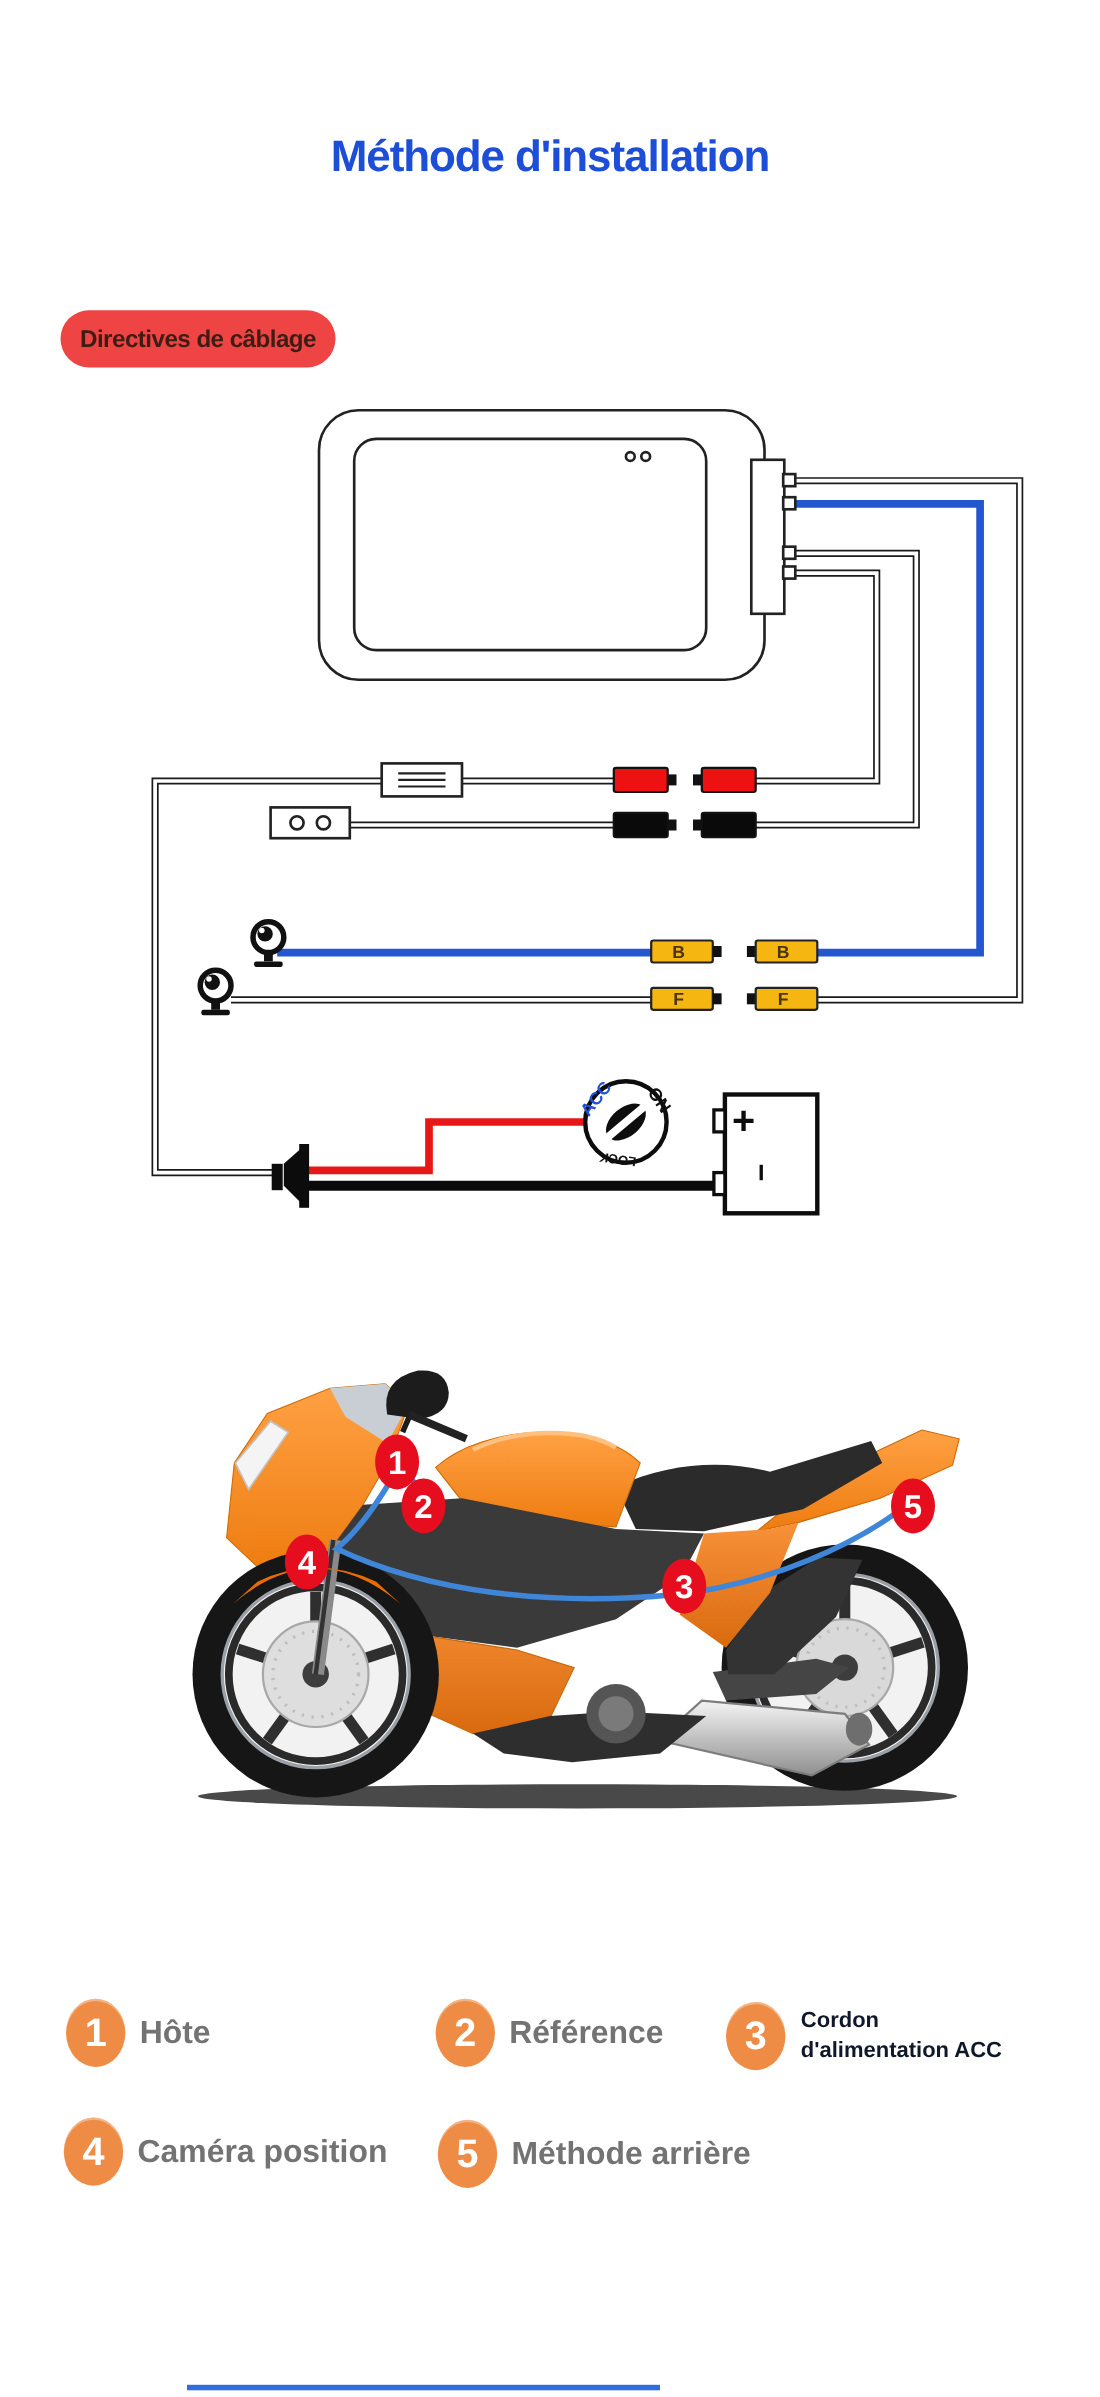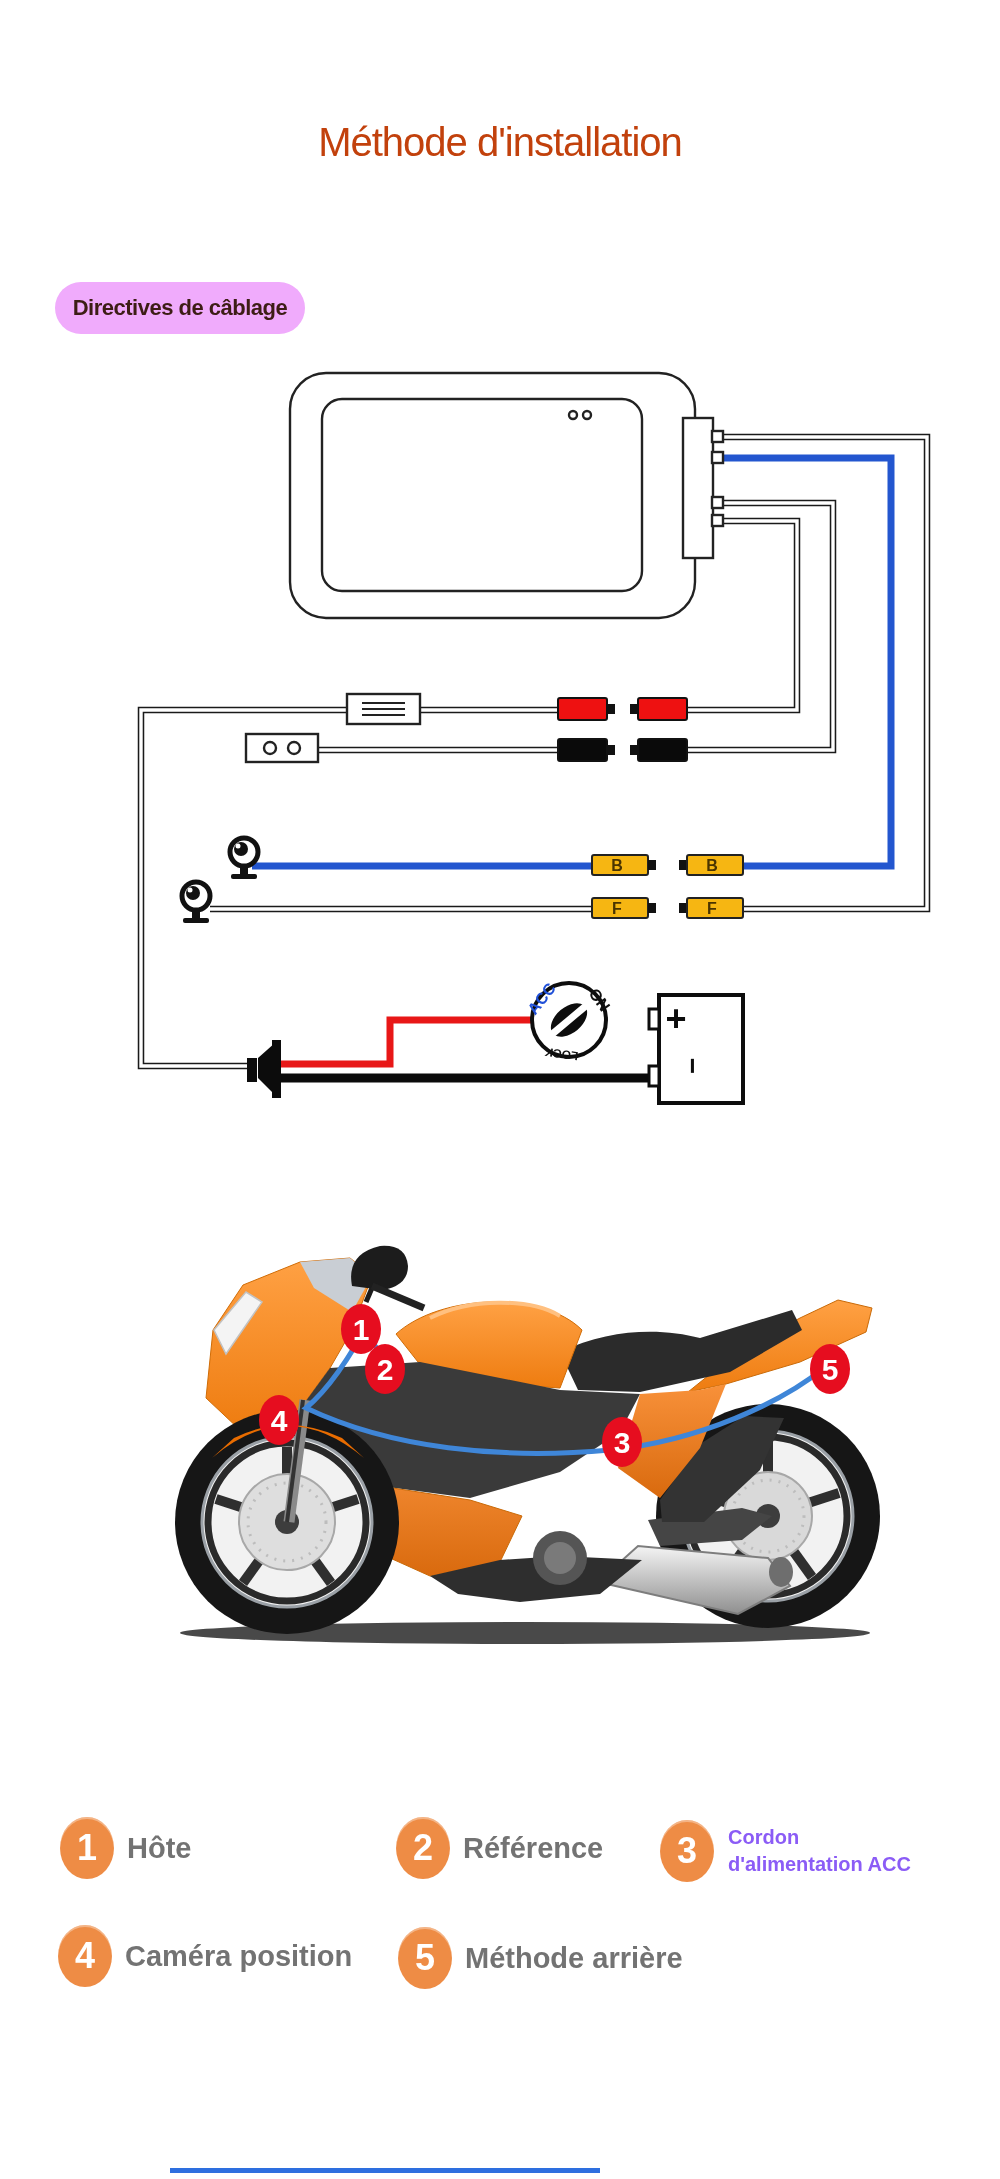--- a/index.html
+++ b/index.html
@@ -2,24 +2,24 @@
 <html><head>
 <meta charset="utf-8">
 <style>
   html,body{margin:0;padding:0;background:#ffffff;}
   .canvas{
     position:relative;width:1000px;height:2179px;background:#ffffff;overflow:hidden;
     font-family:"Liberation Sans","DejaVu Sans",sans-serif;color:#111;
   }
   .title{
     position:absolute;top:120px;left:0;width:1000px;text-align:center;
-    font-size:40px;font-weight:400;letter-spacing:-1px;color:#c2410c;
+    font-size:40px;font-weight:700;letter-spacing:-1px;color:#1d4ed8;
   }
   .badge{
-    position:absolute;background:#f0abfc;color:#3d1d15;font-weight:700;
+    position:absolute;background:#ef4444;color:#3d1d15;font-weight:700;
     border-radius:28px;display:flex;align-items:center;justify-content:center;
     white-space:nowrap;
   }
   .badge-wiring{left:55px;top:282px;width:250px;height:52px;font-size:22px;letter-spacing:-.5px;}
   .badge-position{left:55px;top:1198px;width:366px;height:52px;font-size:20px;letter-spacing:-.5px;}
   svg.diagram{position:absolute;left:0;top:0;}
   
   .wo{fill:none;stroke:#1a1a1a;stroke-width:6.5;}
   .wc{fill:none;stroke:#ffffff;stroke-width:3.4;}
   .wb{fill:none;stroke:#2356cf;stroke-width:7;}
@@ -34,21 +34,21 @@
   .bat-txt{font-family:"Liberation Sans","DejaVu Sans",sans-serif;font-weight:700;fill:#0d0d0d;text-anchor:middle;}
   .marker-txt{font-family:"Liberation Sans","DejaVu Sans",sans-serif;font-weight:700;font-size:30px;fill:#ffffff;text-anchor:middle;}
   
   .legend-item{position:absolute;display:flex;align-items:center;}
   .legend-num{
     width:54px;height:62px;border-radius:50%;background:#ee8c45;color:#ffffff;
     font-size:36px;font-weight:700;display:flex;align-items:center;justify-content:center;
     box-shadow:inset 0 2px 0 rgba(255,255,255,.35);flex:0 0 auto;
   }
   .legend-label{font-size:29px;font-weight:700;color:#737373;margin-left:13px;white-space:nowrap;}
-  .legend-label-sm{font-size:20px;font-weight:700;color:#8b5cf6;line-height:1.35;margin-left:14px;}
+  .legend-label-sm{font-size:20px;font-weight:700;color:#0f172a;line-height:1.35;margin-left:14px;}
   .bottom-line{position:absolute;left:170px;top:2168px;width:430px;height:5px;background:#2e6fdf;}
 </style>
 </head>
 <body>
 
 <div class="canvas">
 
   <div class="title">Méthode d'installation</div>
 
   <div class="badge badge-wiring">Directives de câblage</div>

